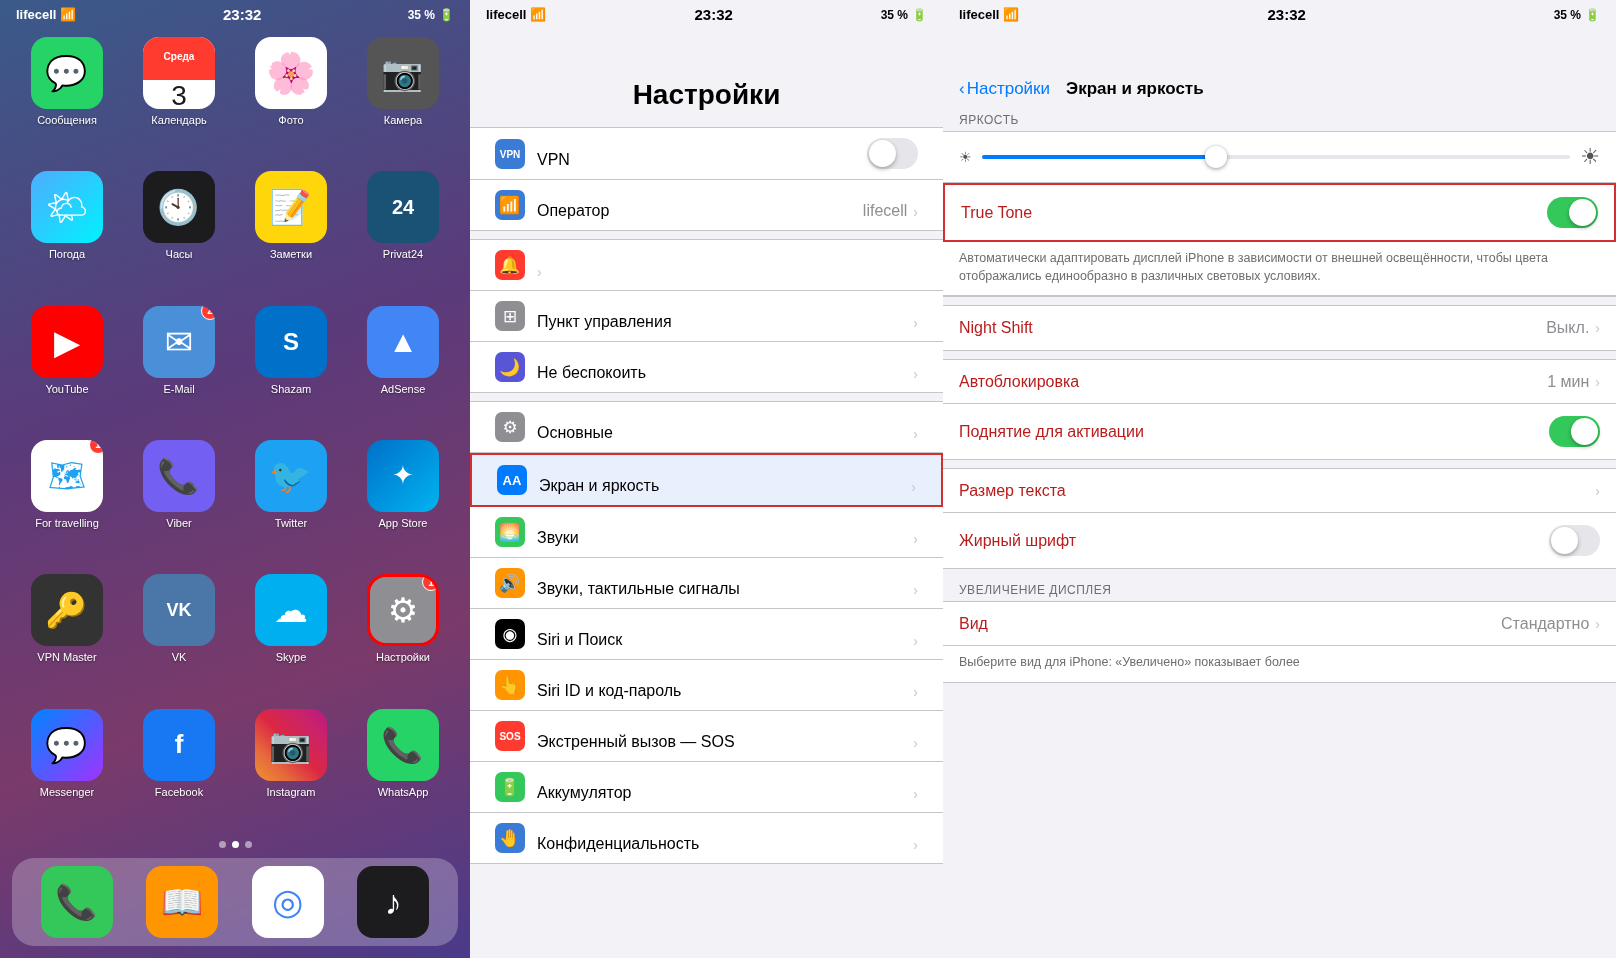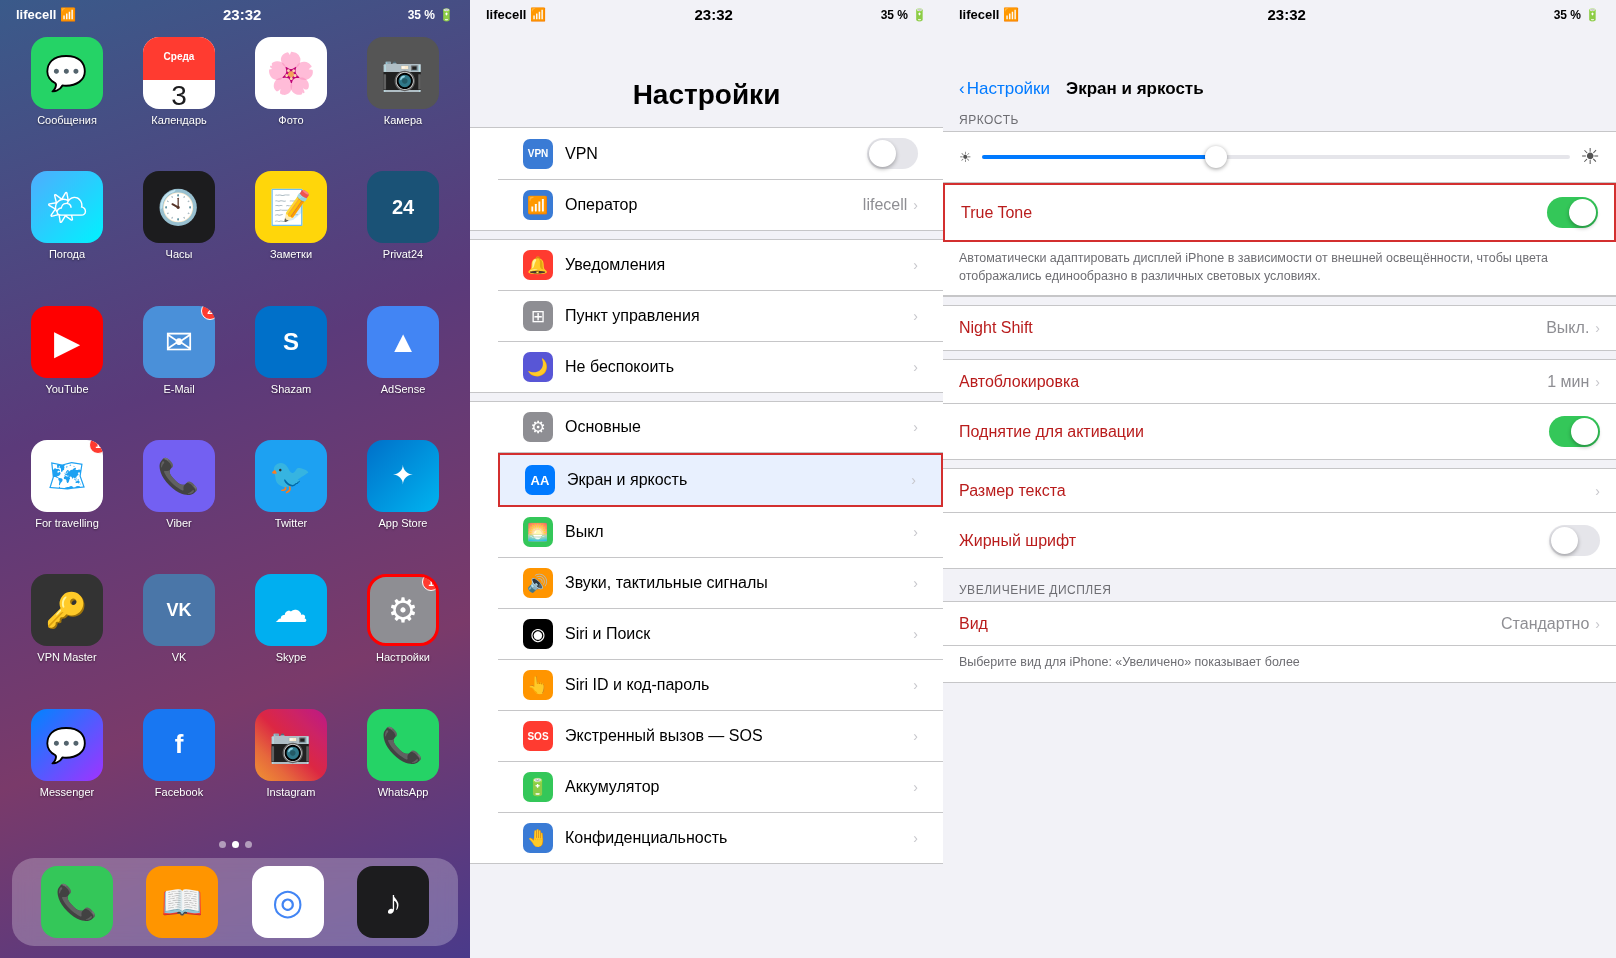--- a/index.html
+++ b/index.html
@@ -159,26 +159,25 @@
       text-align: center;
     }
     .settings-group {
       background: white;
       margin: 8px 0 0;
       border-top: 0.5px solid #c6c6c8;
       border-bottom: 0.5px solid #c6c6c8;
     }
     .settings-row {
       display: flex;
-      align-items: center;
+      align-items: flex-end;
       padding: 10px 25px;
       border-bottom: 0.5px solid #c6c6c8;
       background: white;
       min-height: 44px;
-      margin-left: 28px;
     }
     .settings-row:last-child { border-bottom: none; }
     .settings-row-icon {
       width: 30px;
       height: 30px;
       border-radius: 7px;
       display: flex;
       align-items: center;
       justify-content: center;
       margin-right: 12px;
@@ -553,21 +552,20 @@
       <div class="settings-row-icon" style="background:#3a7bd5;">📶</div>
       <span class="settings-row-label">Оператор</span>
       <span class="settings-row-value">lifecell</span>
       <span class="settings-chevron">›</span>
     </div>
   </div>
 
   <div class="settings-group">
     <div class="settings-row">
       <div class="settings-row-icon" style="background:#ff3b30;">🔔</div>
-      <span class="settings-row-label">Уведомления</span>
       <span class="settings-chevron">›</span>
     </div>
     <div class="settings-row">
       <div class="settings-row-icon" style="background:#8e8e93;">⊞</div>
       <span class="settings-row-label">Пункт управления</span>
       <span class="settings-chevron">›</span>
     </div>
     <div class="settings-row">
       <div class="settings-row-icon" style="background:#5856d6;">🌙</div>
       <span class="settings-row-label">Не беспокоить</span>
@@ -583,21 +581,21 @@
     </div>
     <div class="settings-row settings-row-highlighted">
       <div class="settings-row-icon" style="background:#007aff;">
         <span style="font-size:13px; font-weight:bold;">AA</span>
       </div>
       <span class="settings-row-label">Экран и яркость</span>
       <span class="settings-chevron">›</span>
     </div>
     <div class="settings-row">
       <div class="settings-row-icon" style="background:#34c759;">🌅</div>
-      <span class="settings-row-label">Выкл</span>
+      <span class="settings-row-label">Звуки</span>
       <span class="settings-chevron">›</span>
     </div>
     <div class="settings-row">
       <div class="settings-row-icon" style="background:#ff9500;">🔊</div>
       <span class="settings-row-label">Звуки, тактильные сигналы</span>
       <span class="settings-chevron">›</span>
     </div>
     <div class="settings-row">
       <div class="settings-row-icon" style="background:#000;">◉</div>
       <span class="settings-row-label">Siri и Поиск</span>

